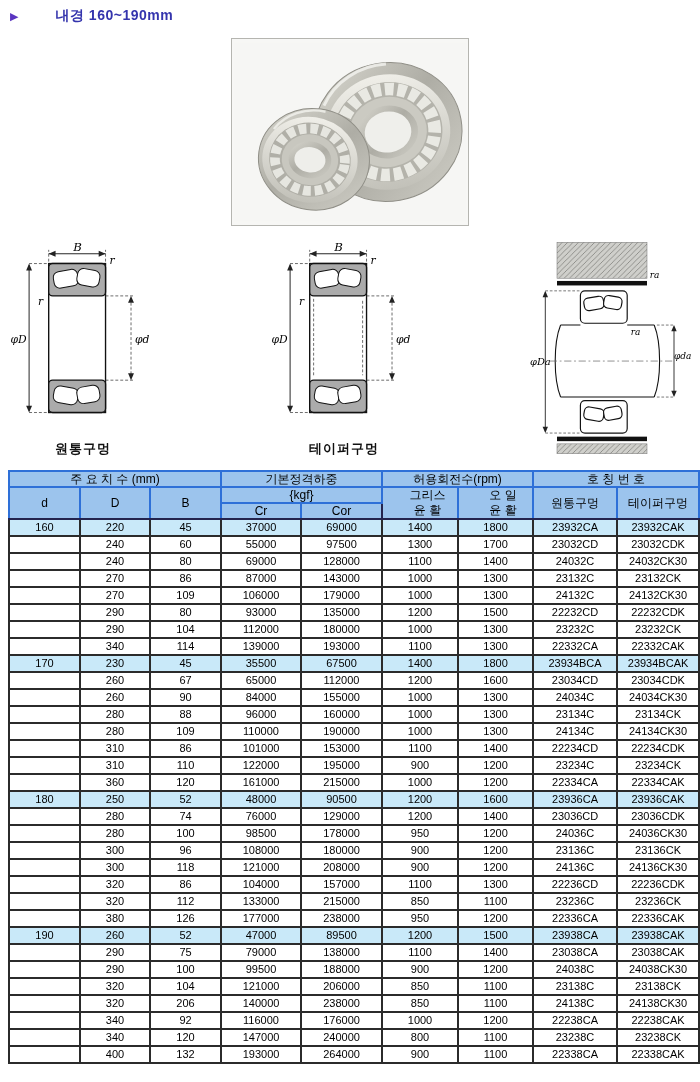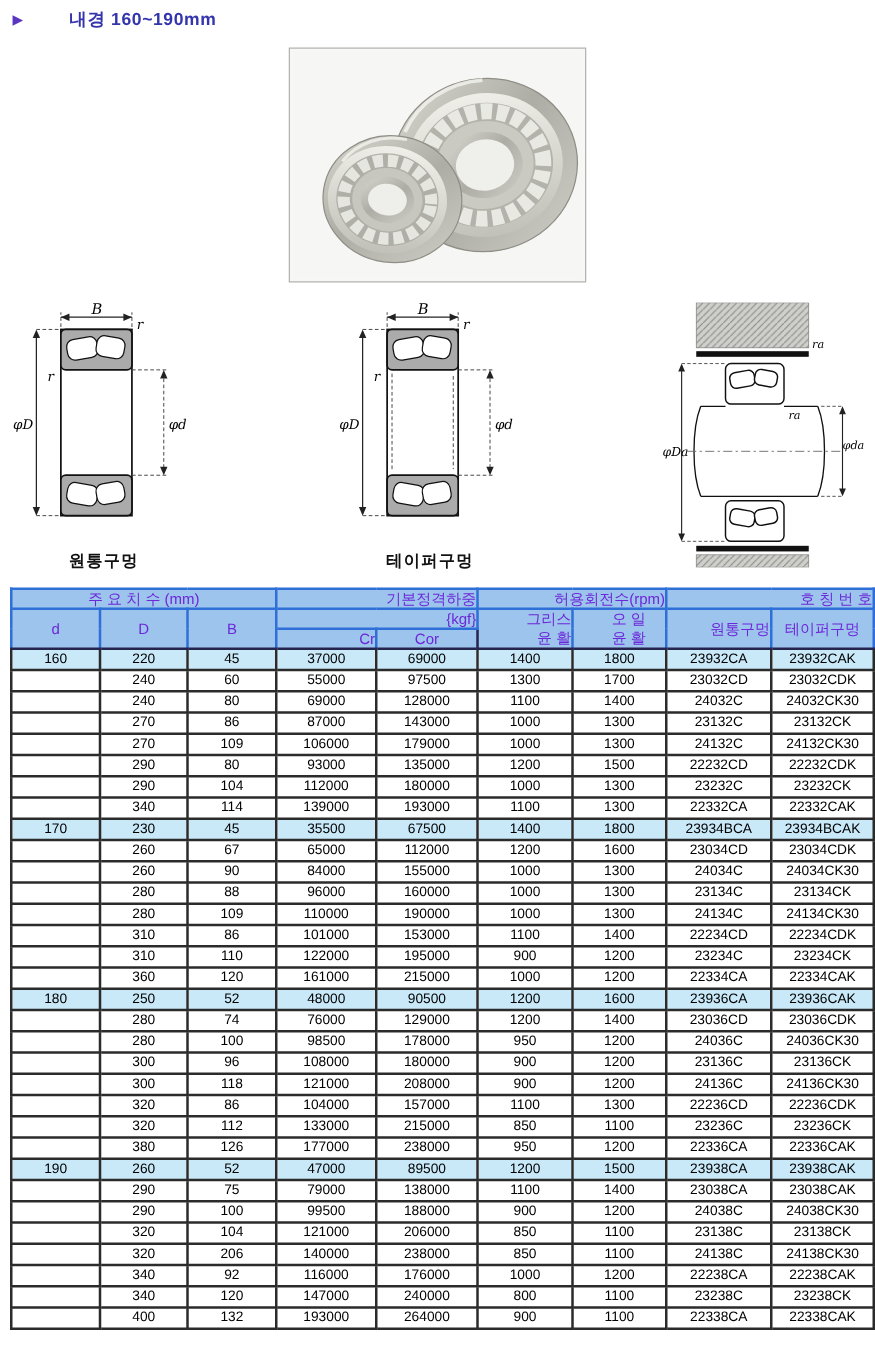--- a/index.html
+++ b/index.html
@@ -35,24 +35,24 @@
   
   table.spec{
     width:690px;margin:10px 0 0 8px;
     border-collapse:collapse;table-layout:fixed;
     border:2px solid var(--c-dark);
     font-size:11px;
   }
   table.spec th{
     background:var(--c-header-bg);
     border:2px solid var(--c-header-line);
-    font-weight:normal;font-size:12px;color:#6d28d9;
+    font-weight:normal;font-size:12px;color:#000000;
     height:16px;line-height:14px;padding:0;text-align:center;
   }
-  table.spec th.gb{border-left:2px solid var(--c-dark);text-align:right;}
+  table.spec th.gb{border-left:2px solid var(--c-dark);}
   table.spec thead tr.hrow2 th,
   table.spec thead tr.hrow3 th{border-bottom-color:var(--c-dark);}
   table.spec thead tr.hrow2 th.kgf{border-bottom-color:var(--c-header-line);}
   table.spec td{
     border:2px solid var(--c-cell);
     height:15px;line-height:15px;padding:0;
     text-align:center;background:#fff;color:#000;
     font-size:11px;letter-spacing:0;
     overflow:hidden;white-space:nowrap;
   }

